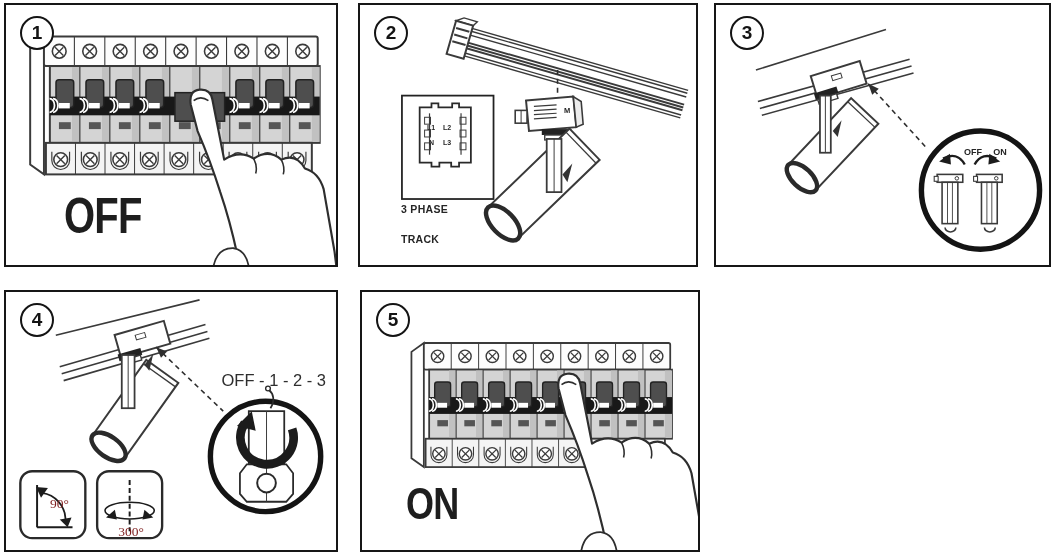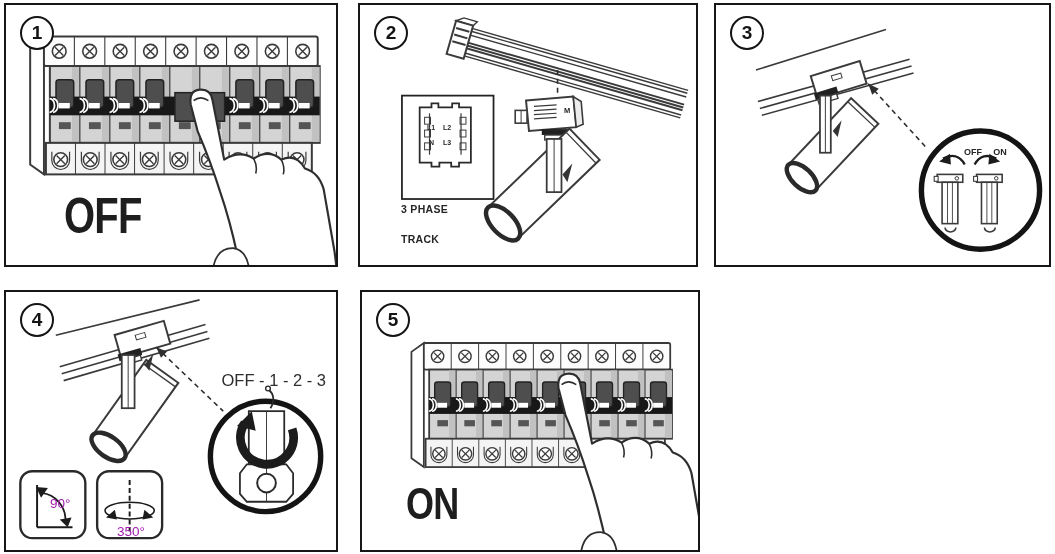--- a/index.html
+++ b/index.html
@@ -22,21 +22,21 @@
   .lbl{position:absolute;color:#262626;z-index:2;}
   .cap{left:41px;width:94px;text-align:left;font-size:10.5px;font-weight:bold;letter-spacing:.3px;margin-top:28px;}
   #cap1{top:170px}  #cap2{top:200px}
   .term{font-size:7px;font-weight:bold;}
   #t-l1{left:67px;top:119px} #t-l2{left:83px;top:119px}
   #t-n{left:69px;top:134px}  #t-l3{left:83px;top:134px}
   #amark{left:204px;top:101px;font-size:7.5px;font-weight:bold;}
   .onoff{font-size:9px;font-weight:bold;text-align:center;}
   #off3{left:242px;top:142px;width:30px} #on3{left:271px;top:142px;width:26px}
   #dial4{left:212px;top:79px;width:108px;text-align:right;font-size:16.5px;color:#2e2e2e;}
-  .ang{font-size:13.5px;color:#a21caf;}
+  .ang{font-size:13.5px;color:#7f1d1d;font-family:Liberation Serif, serif;}
   #a90{left:44px;top:204px} #a350{left:96px;top:232px;width:58px;text-align:center;}
 </style>
 </head>
 <body>
 
 <div class="sheet">
 
   <section class="panel p1">
     <svg id="art1" class="art" viewBox="0 0 334 264">
         <g transform="translate(0,0) scale(1)">
@@ -361,21 +361,21 @@
           <ellipse cx="125" cy="222" rx="25" ry="8.5" fill="none" stroke="#1c1c1c" stroke-width="1.6"></ellipse>
           <polygon points="101,229 110,221 112,231" fill="#1c1c1c"></polygon>
           <polygon points="149,229 140,221 138,231" fill="#1c1c1c"></polygon>
         </g>
       </svg>
     <div class="badge">
       <span>4</span>
     </div>
     <div id="dial4" class="lbl">OFF - 1 - 2 - 3</div>
     <span id="a90" class="lbl ang">90°</span>
-    <span id="a350" class="lbl ang">350°</span>
+    <span id="a350" class="lbl ang">300°</span>
   </section>
 
   <section class="panel p5">
     <svg id="art5" class="art" viewBox="0 0 340 262">
         <g transform="translate(28,23) scale(0.9)">
           <path d="M38 32 L24 42 L24 162 L38 172 Z" fill="#fff" stroke="#3a3a3a" stroke-width="2"></path>
           <rect x="38" y="32" width="278" height="30" rx="2" fill="#fdfdfd" stroke="#3a3a3a" stroke-width="2"></rect>
           <line x1="68.9" y1="32" x2="68.9" y2="62" stroke="#3a3a3a" stroke-width="1.1"></line>
           <line x1="99.8" y1="32" x2="99.8" y2="62" stroke="#3a3a3a" stroke-width="1.1"></line>
           <line x1="130.7" y1="32" x2="130.7" y2="62" stroke="#3a3a3a" stroke-width="1.1"></line>

